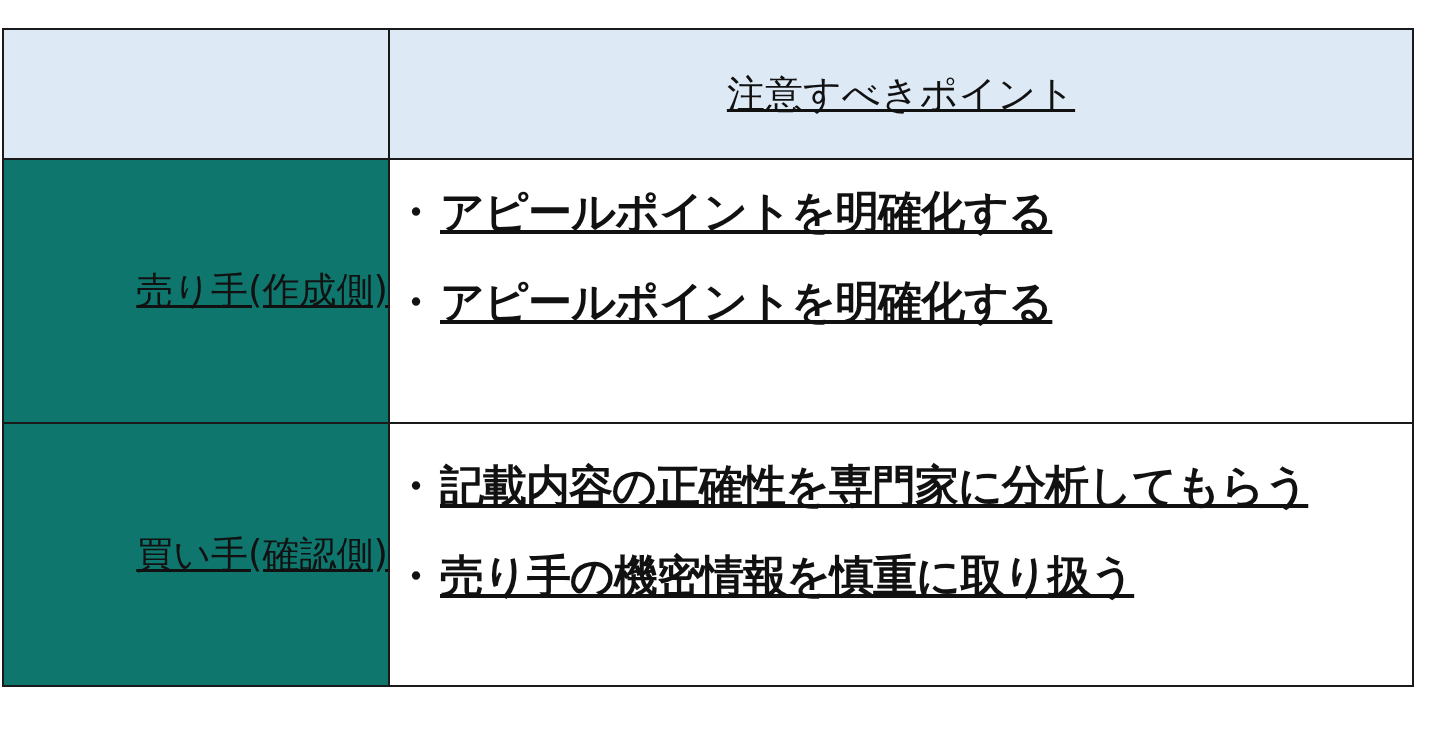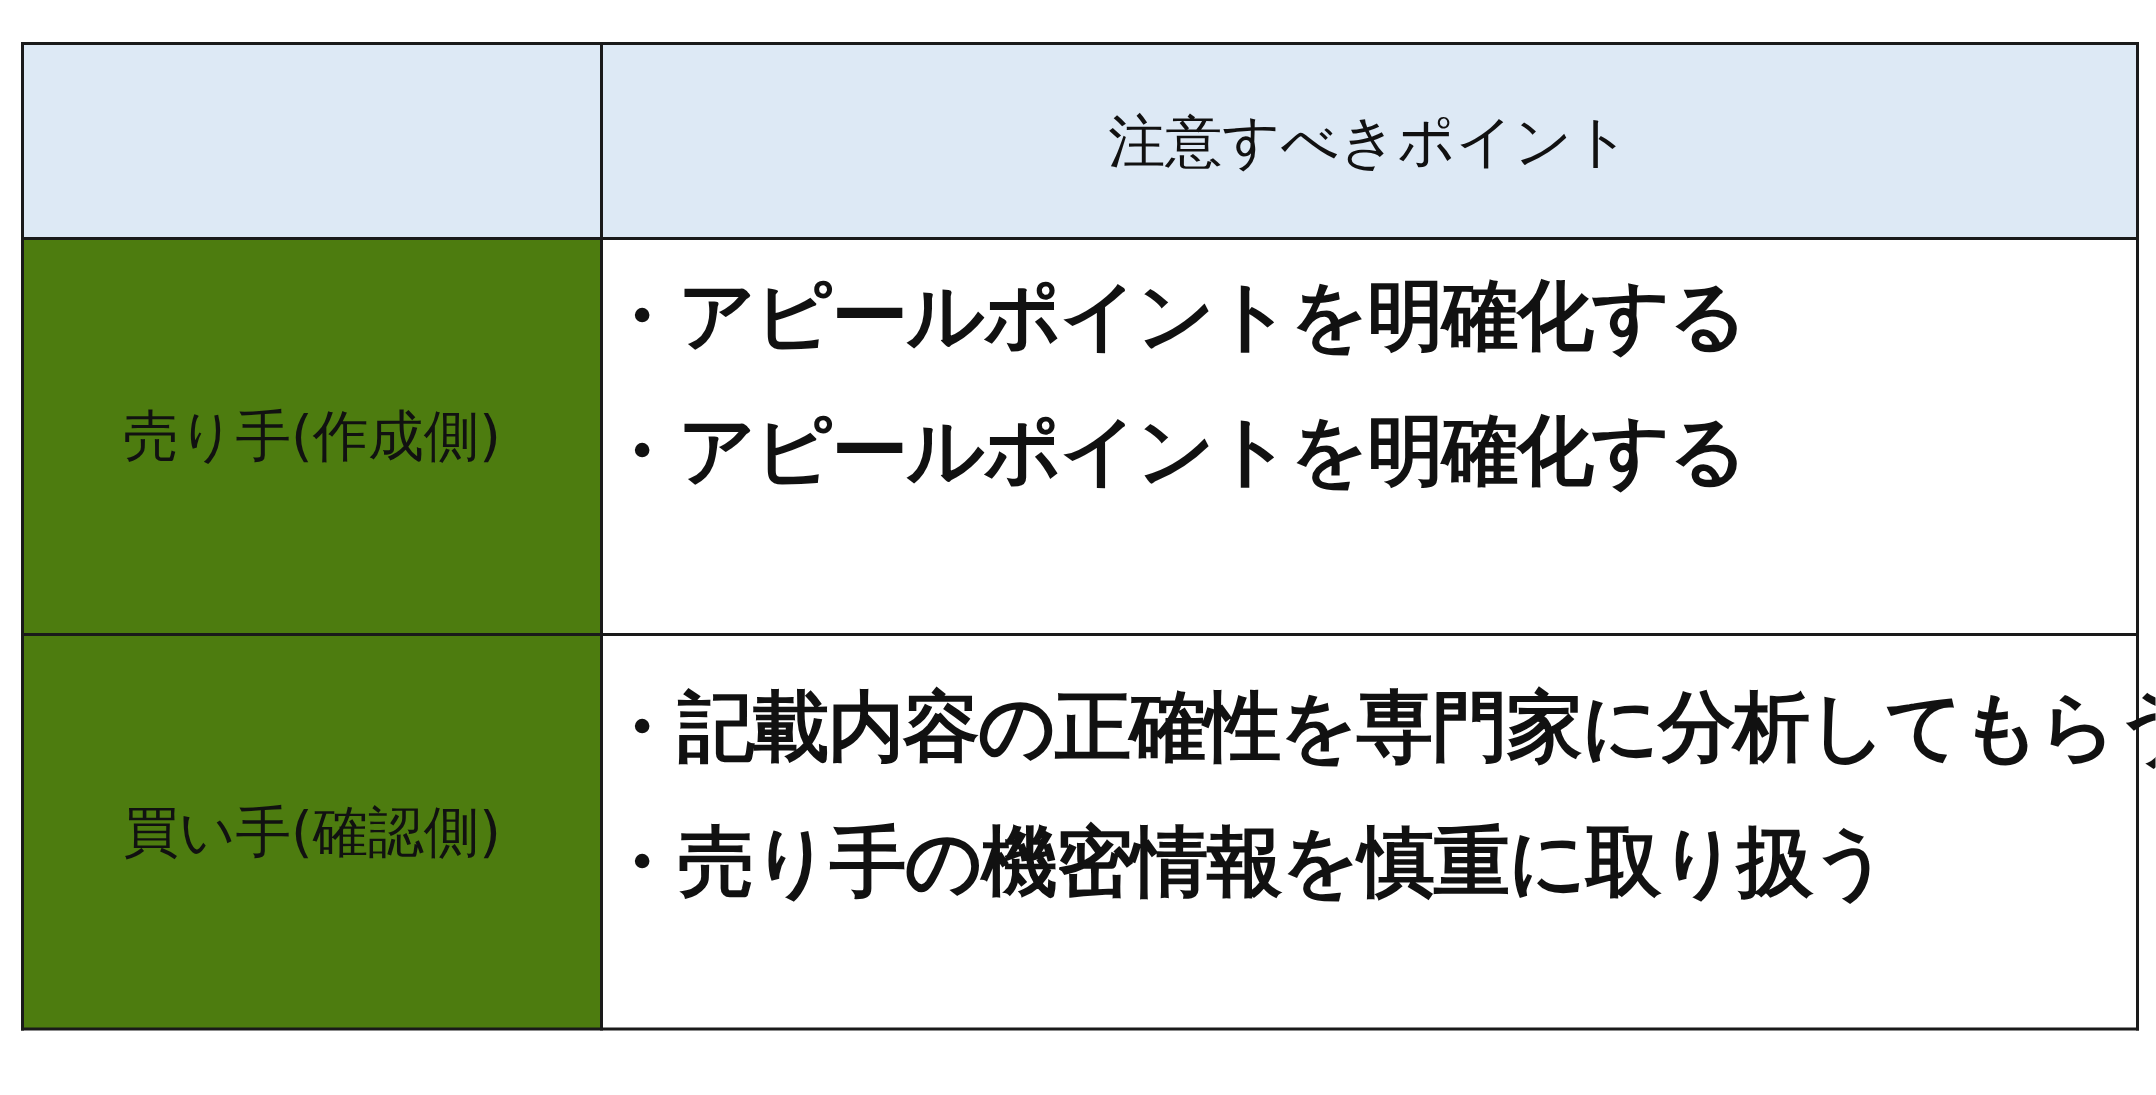--- a/index.html
+++ b/index.html
@@ -1,30 +1,30 @@
 <!DOCTYPE html>
 <html><head>
 <meta charset="utf-8">
 <style>
   html, body { margin:0; padding:0; background:#ffffff; }
   body { width:1437px; height:730px; position:relative; overflow:hidden;
          font-family:"DejaVu Sans", "Liberation Sans", sans-serif; color:#111; }
-  table.points { position:absolute; left:14px; top:28px; width:1410px;
-                 border-collapse:collapse; table-layout:fixed; }
+  table.points { position:absolute; left:2px; top:28px; width:1410px;
+                 border-collapse:collapse; table-layout:fixed;text-decoration:underline; }
   table.points td { border:2px solid #1a1a1a; padding:0; }
   col.c1 { width:386px; }
   col.c2 { width:1024px; }
   .head td { height:128px; background:#dde9f5; }
   .head .title { text-align:center; font-size:38px; font-weight:normal; }
   .row1 td { height:262px; }
   .row2 td { height:261px; }
-  .label { background:#4d7c0f; text-align:center; font-size:37px; }
+  .label { background:#0f766e; text-align:right; font-size:37px; }
   .content { background:#ffffff; vertical-align:top; }
   .bullets { list-style:none; margin:0; padding:0; }
-  .bullets li { font-size:51px; font-weight:bold; line-height:44px; white-space:nowrap; letter-spacing:-1px; }
+  .bullets li { font-size:44px; font-weight:bold; line-height:44px; white-space:nowrap; letter-spacing:-1px; }
   .bullets li .dot { display:inline-block; width:50px; text-align:center; }
   .row1 .bullets { padding-top:30px; }
   .row2 .bullets { padding-top:40px; }
   .bullets li + li { margin-top:46px; }
 </style>
 </head>
 <body>
 
 <table class="points">
   <colgroup>

